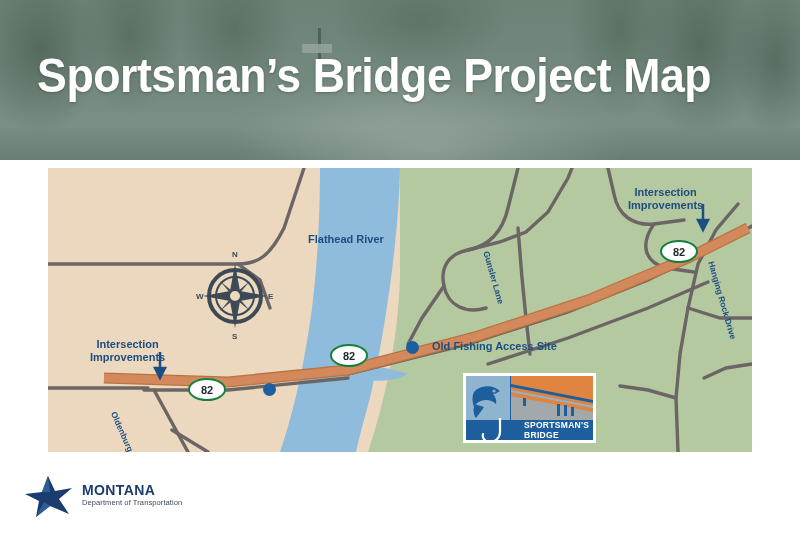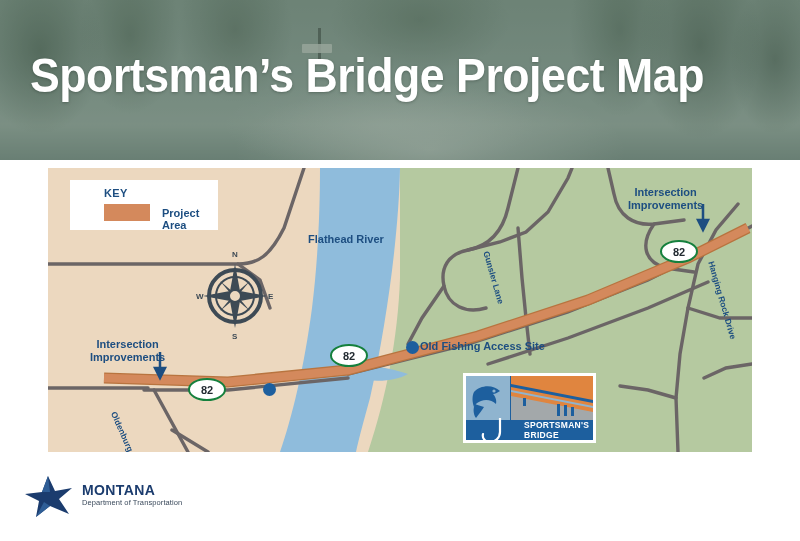--- a/index.html
+++ b/index.html
@@ -1,21 +1,21 @@
 <!DOCTYPE html>
 <html><head>
 <meta charset="utf-8">
 <style>
   html,body{margin:0;padding:0;background:#ffffff;}
   body{width:800px;height:541px;position:relative;overflow:hidden;
        font-family:"Liberation Sans",sans-serif;}
 
   
   .banner{position:absolute;left:0;top:0;width:800px;height:160px;overflow:hidden;
-          background:#be185d;}
+          background:#be185d;text-align:center;}
   .banner-photo{position:absolute;inset:0;
     background:
       
       radial-gradient(ellipse 90px 120px at 40px 50px, rgba(40,62,44,.55), rgba(40,62,44,0) 70%),
       radial-gradient(ellipse 70px 110px at 130px 35px, rgba(46,68,48,.45), rgba(46,68,48,0) 72%),
       radial-gradient(ellipse 80px 100px at 235px 30px, rgba(44,64,46,.40), rgba(44,64,46,0) 72%),
       
       radial-gradient(ellipse 85px 130px at 700px 45px, rgba(40,60,44,.50), rgba(40,60,44,0) 72%),
       radial-gradient(ellipse 70px 120px at 620px 30px, rgba(44,66,48,.42), rgba(44,66,48,0) 72%),
       radial-gradient(ellipse 60px 100px at 775px 60px, rgba(38,58,42,.48), rgba(38,58,42,0) 74%),
@@ -54,21 +54,21 @@
   .key-swatch{position:absolute;left:34px;top:24px;width:46px;height:17px;
               background:#d4895c;}
   .key-legend-label{position:absolute;left:92px;top:27px;font-size:11px;
               font-weight:bold;color:#1d4e81;}
 
   
   .lbl-river{left:260px;top:65px;font-size:11px;}
   
   .lbl-int-left{left:42px;top:170px;font-size:11px;text-align:center;}
   .lbl-int-right{left:580px;top:18px;font-size:11px;text-align:center;}
-  .lbl-old-fas{left:372px;top:172px;font-size:11px;}
+  .lbl-old-fas{left:372px;top:172px;font-size:11px;padding-left:12px;}
   .lbl-spb-fas{left:153px;top:235px;font-size:11px;text-align:center;}
 
   
   .road-name{position:absolute;color:#1d4e81;font-weight:bold;font-size:8.5px;
              white-space:nowrap;font-family:"Liberation Sans",sans-serif;}
   .rn-oldenburg{left:70px;top:242px;transform:rotate(66deg);transform-origin:left top;}
   .rn-gunsler{left:443px;top:82px;transform:rotate(74deg);transform-origin:left top;}
   .rn-hanging{left:668px;top:92px;transform:rotate(74deg);transform-origin:left top;}
 
   
@@ -183,25 +183,20 @@
       </g>
       <circle cx="0" cy="0" r="6" fill="#ecd8bf" stroke="#3d4a55" stroke-width="2"></circle>
     </g>
 
     <g fill="#1d4e81">
       <path d="M112,184 L112,204 M112,210 L107,200 L117,200 Z" stroke="#1d4e81" stroke-width="2.5"></path>
       <path d="M655,36 L655,56 M655,62 L650,52 L660,52 Z" stroke="#1d4e81" stroke-width="2.5"></path>
     </g>
   </svg>
 
-  <div class="key-box">
-    <div class="key-title">KEY</div>
-    <div class="key-swatch"></div>
-    <div class="key-legend-label">Project Area</div>
-  </div>
 
   <div class="compass">
     <div class="compass-letter" style="left:36px;top:0;">N</div>
     <div class="compass-letter" style="left:72px;top:42px;">E</div>
     <div class="compass-letter" style="left:36px;top:82px;">S</div>
     <div class="compass-letter" style="left:0;top:42px;">W</div>
   </div>
 
   <div class="map-label lbl-river">Flathead River</div>
 

